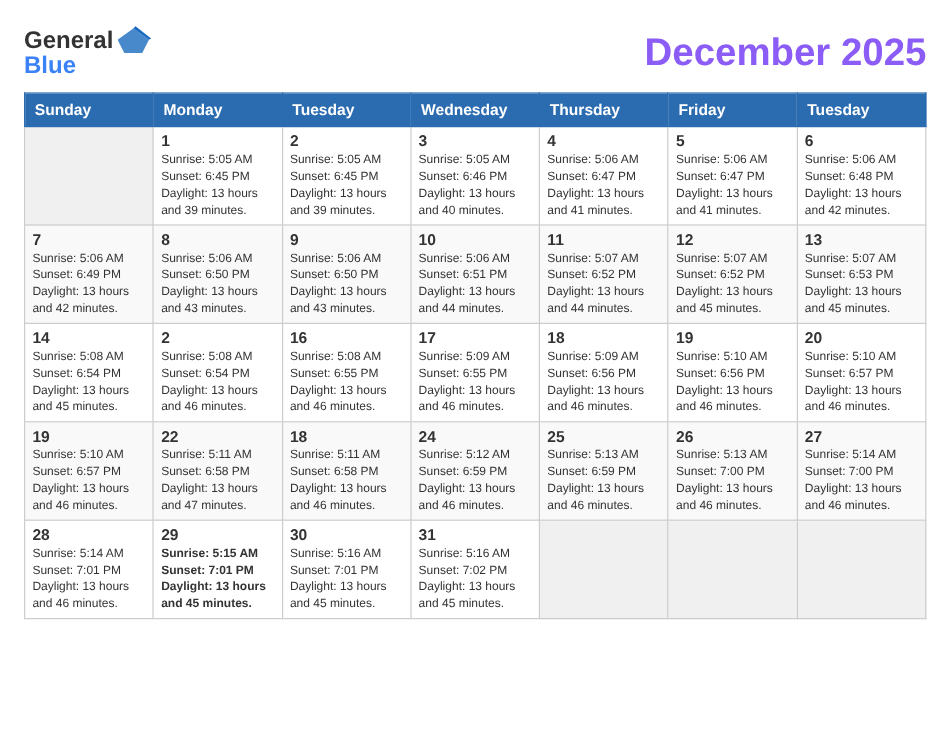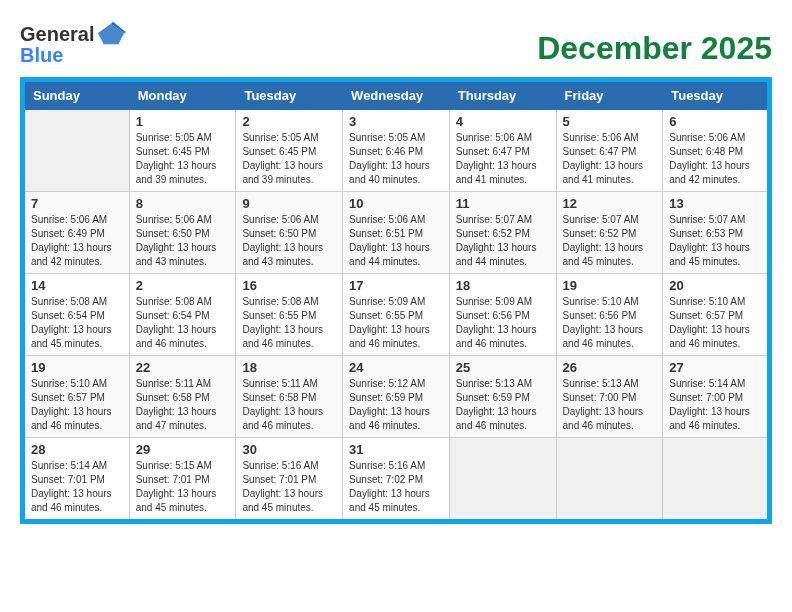--- a/index.html
+++ b/index.html
@@ -6,48 +6,48 @@
     body {
       font-family: Arial, sans-serif;
       background: #fff;
       width: 792px;
       min-height: 612px;
       padding: 20px;
     }
     .header-section {
       display: flex;
       justify-content: space-between;
-      align-items: flex-end;
+      align-items: center;
       margin-bottom: 10px;
     }
     .logo {
       display: flex;
       align-items: center;
     }
     .logo-icon {
       width: 28px;
       height: 28px;
       margin-left: 4px;
     }
     .title-section {
       text-align: right;
     }
     .month-year {
       font-size: 32px;
       font-weight: bold;
-      color: #15803d;
+      color: #8b5cf6;
     }
     .location {
       font-size: 16px;
       color: #555;
     }
     .calendar {
       width: 100%;
       border-collapse: collapse;
-      border: 5px solid #0ea5e9;
+      border: 1px solid #0ea5e9;
       padding-left: 27px;
     }
     .calendar th {
       background-color: #2b6cb0;
       color: white;
       text-align: left;
       padding: 6px 8px;
       font-size: 13px;
       border: 1px solid #2b6cb0;
     }
@@ -312,21 +312,21 @@
       <tr>
         <td>
           <div class="day-number">28</div>
           <div class="day-info" style="white-space: pre-line;">Sunrise: 5:14 AM
 Sunset: 7:01 PM
 Daylight: 13 hours
 and 46 minutes.</div>
         </td>
         <td>
           <div class="day-number">29</div>
-          <div class="day-info" style="white-space: pre-line;">Sunrise: 5:15 AM
+          <div class="day-info" style="white-space: pre-line; font-weight: bold;">Sunrise: 5:15 AM
 Sunset: 7:01 PM
 Daylight: 13 hours
 and 45 minutes.</div>
         </td>
         <td>
           <div class="day-number">30</div>
           <div class="day-info" style="white-space: pre-line;">Sunrise: 5:16 AM
 Sunset: 7:01 PM
 Daylight: 13 hours
 and 45 minutes.</div>

